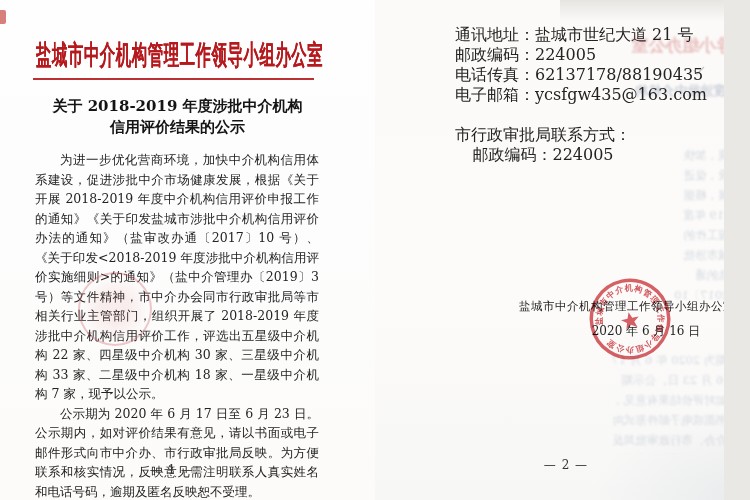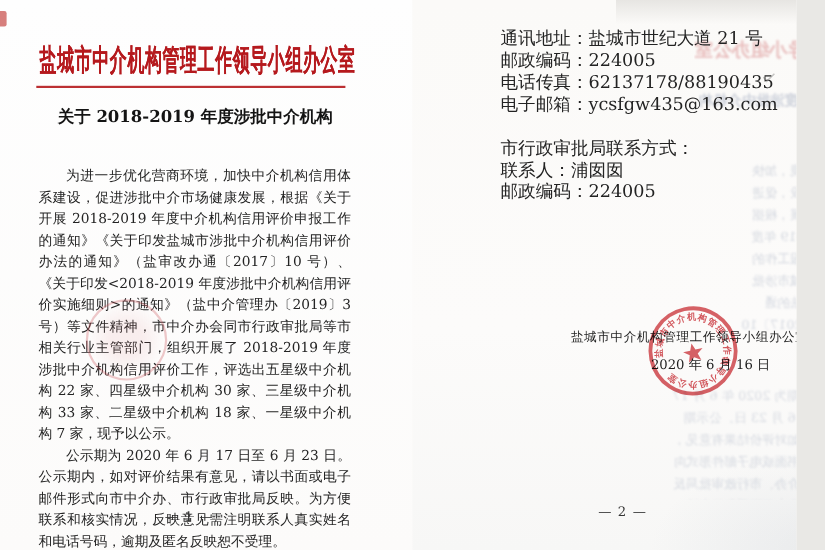--- a/index.html
+++ b/index.html
@@ -36,21 +36,21 @@
     border:2px solid rgba(201,77,84,.30); border-radius:50%;
     background:radial-gradient(circle, rgba(214,108,113,.10) 30%, rgba(214,108,113,0) 70%);
     filter:blur(.5px); }
   .footer-num { position:absolute; width:110px; text-align:center; font-size:12px; color:#333; letter-spacing:1px; }
   #footer-1 { left:117px; top:463px; }
   #footer-2 { left:136px; top:458px; }
 
   
   .info-block { position:absolute; left:80px; font-size:16px; color:#232323; white-space:nowrap; }
   #block-office { top:25px; line-height:20px; }
-  #block-bureau { top:125px; line-height:19.5px; }
+  #block-bureau { top:125px; line-height:19.5px;text-align:center; }
   .sig-org { position:absolute; right:15px; top:299px; font-size:11.5px; color:#1e1e1e;
     letter-spacing:.5px; white-space:nowrap; }
   .sig-date { position:absolute; left:196px; top:323px; width:150px; text-align:center;
     font-size:12px; color:#1e1e1e; }
 
   
   .stamp { position:absolute; left:212px; top:276px; width:86px; height:86px;
     transform:rotate(-12deg); mix-blend-mode:multiply; opacity:.85; }
 
   
@@ -76,20 +76,21 @@
   <div class="page" id="page-left">
     <div class="edge-fragment"></div>
 
     <div class="letterhead-wrap">
       <span>盐城市中介机构管理工作领导小组办公室</span>
     </div>
     <div class="red-rule"></div>
 
     <div class="doc-title">
       <div>关于 2018-2019 年度涉批中介机构</div>
+      <div>信用评价结果的公示</div>
     </div>
 
     <div class="doc-body">
       <p class="indent-2">为进一步优化营商环境，加快中介机构信用体系建设，促进涉批中介市场健康发展，根据《关于开展 2018-2019 年度中介机构信用评价申报工作的通知》《关于印发盐城市涉批中介机构信用评价办法的通知》（盐审改办通〔2017〕10 号）、《关于印发&lt;2018-2019 年度涉批中介机构信用评价实施细则&gt;的通知》（盐中介管理办〔2019〕3 号）等文件精神，市中介办会同市行政审批局等市相关行业主管部门，组织开展了 2018-2019 年度涉批中介机构信用评价工作，评选出五星级中介机构 22 家、四星级中介机构 30 家、三星级中介机构 33 家、二星级中介机构 18 家、一星级中介机构 7 家，现予以公示。</p>
       <p class="indent-2">公示期为 2020 年 6 月 17 日至 6 月 23 日。公示期内，如对评价结果有意见，请以书面或电子邮件形式向市中介办、市行政审批局反映。为方便联系和核实情况，反映意见需注明联系人真实姓名和电话号码，逾期及匿名反映恕不受理。</p>
 
     </div>
 
     <div class="faint-seal"></div>
 
@@ -118,21 +119,20 @@
 
     <div class="info-block" id="block-office">
       <div><span>通讯地址：</span><span>盐城市世纪大道 21 号</span></div>
       <div><span>邮政编码：</span><span>224005</span></div>
       <div><span>电话传真：</span><span>62137178/88190435</span></div>
       <div><span>电子邮箱：</span><span>ycsfgw435@163.com</span></div>
     </div>
 
     <div class="info-block" id="block-bureau">
       <div>市行政审批局联系方式：</div>
-      <div><span>联系人：</span><span>浦囡囡</span></div>
       <div><span>邮政编码：</span><span>224005</span></div>
     </div>
 
     <div class="sig-org">盐城市中介机构管理工作领导小组办公室</div>
     <div class="sig-date">2020 年 6 月 16 日</div>
 
     <svg class="stamp" viewBox="0 0 100 100">
       <defs>
         <path id="sealArc" d="M 50,50 m -33,0 a 33,33 0 1,1 66,0 a 33,33 0 1,1 -66,0"></path>
       </defs>

